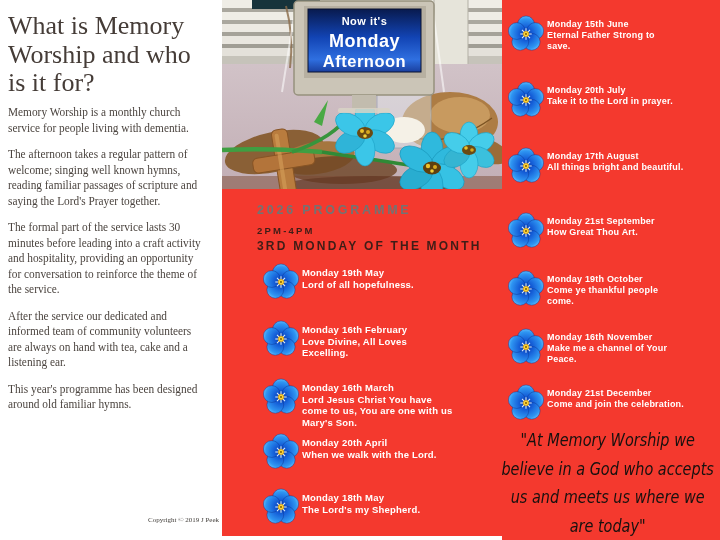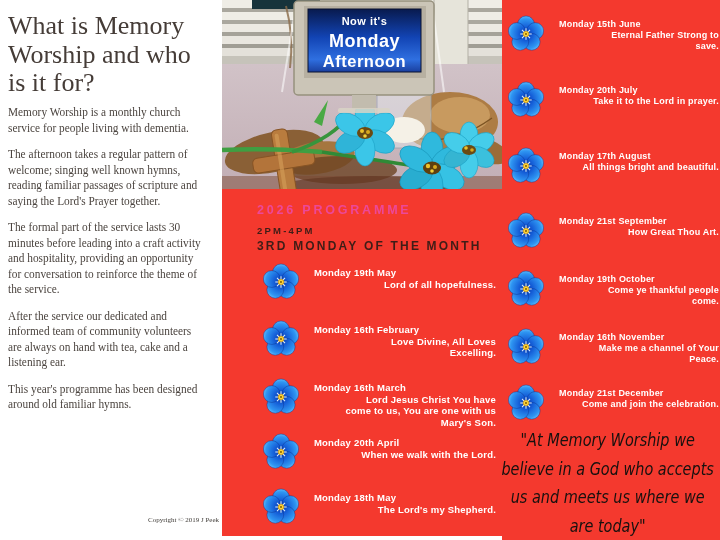--- a/index.html
+++ b/index.html
@@ -14,33 +14,33 @@
   
   .lp-title{left:8px;top:12px;width:212px;font-family:"Liberation Serif",serif;
             font-size:26px;line-height:28.5px;color:#453c37;white-space:pre-line;}
   .lp-body{left:8px;top:104px;width:214px;}
   .lp-paragraph{font-family:"Liberation Serif",serif;font-size:13.5px;line-height:15.5px;
                 color:#4b443f;white-space:pre-line;width:256px;margin:0 0 11px 0;
                 transform:scaleX(.84);transform-origin:0 0;}
   .lp-copyright{left:148px;top:516px;font-family:"Liberation Serif",serif;font-size:7px;color:#44403c;}
 
   
-  .prog-title{left:257px;top:203px;font-size:12.5px;font-weight:bold;letter-spacing:2.8px;color:#ec4899;}
+  .prog-title{left:257px;top:203px;font-size:12.5px;font-weight:bold;letter-spacing:2.8px;color:#737373;}
   .prog-time{left:257px;top:225px;font-size:9.5px;font-weight:bold;letter-spacing:2.2px;color:#3f1d17;}
   .prog-freq{left:257px;top:239px;font-size:12px;font-weight:bold;letter-spacing:2.2px;color:#3f1d17;}
 
   
-  .entry{position:absolute;display:flex;gap:12px;}
+  .entry{position:absolute;display:flex;}
   .entry-mid{left:260px;width:238px;}
   .entry-right{left:505px;width:214px;}
   .flower{width:42px;height:42px;flex:0 0 42px;}
   .entry-text{margin-top:6px;color:#ffffff;font-weight:bold;letter-spacing:.2px;}
   .entry-mid .entry-text{font-size:9.5px;line-height:11.5px;width:182px;}
   .entry-right .entry-text{font-size:9px;line-height:11px;width:162px;}
-  .entry-hymn{white-space:pre-line;text-align:right;}
+  .entry-hymn{white-space:pre-line;}
 
   
   .quote{left:498px;top:426px;width:258px;transform:scaleX(.85);transform-origin:0 0;
          text-align:center;font-family:"DejaVu Sans",sans-serif;font-style:italic;
          font-size:17px;line-height:28.5px;color:#17110f;white-space:pre-line;}
 
   .photo{left:222px;top:0;width:280px;height:189px;}
 </style>
 </head>
 <body>

